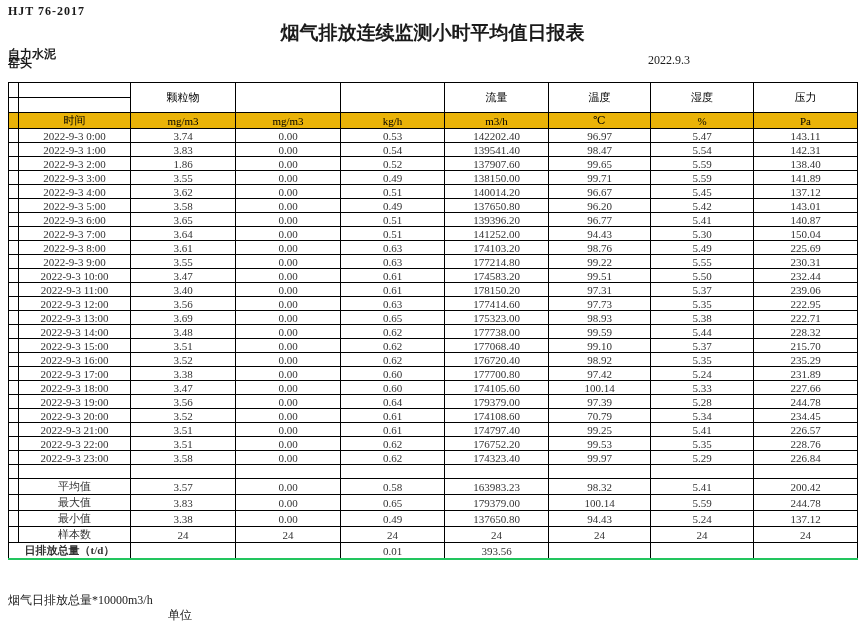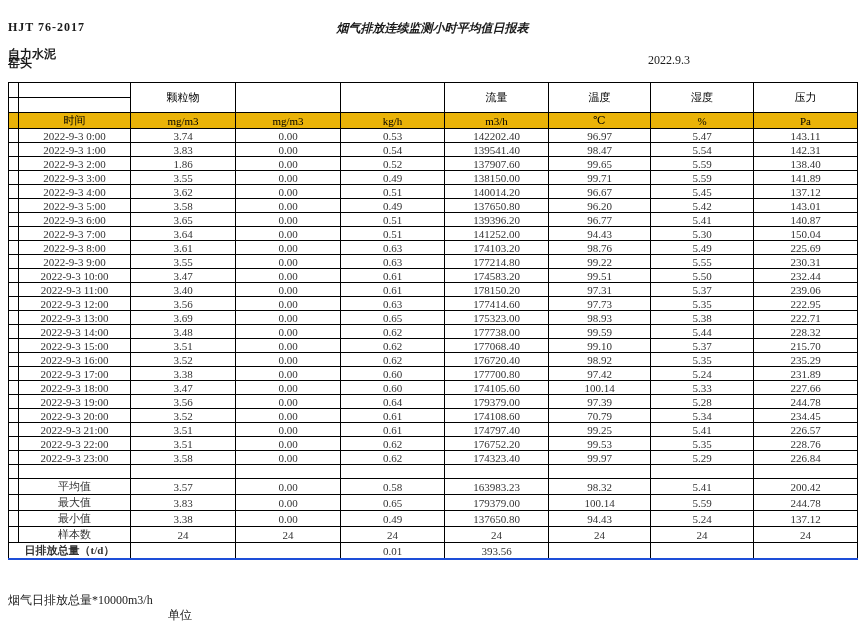--- a/index.html
+++ b/index.html
@@ -2,41 +2,41 @@
 <html><head>
 <meta charset="utf-8">
 <style>
   html,body{margin:0;padding:0;background:#fff;}
   body{
     width:865px;height:624px;position:relative;overflow:hidden;
     font-family:"Liberation Serif","DejaVu Serif",serif;
     color:#1a1a1a;
     -webkit-font-smoothing:antialiased;
   }
-  .doc-code{position:absolute;left:8px;top:4px;font-size:12px;font-weight:bold;letter-spacing:1px;margin-top:16px;}
-  .title{position:absolute;left:0;right:0;top:20px;text-align:center;font-size:12px;font-weight:bold;font-style:italic;}
+  .doc-code{position:absolute;left:8px;top:4px;font-size:12px;font-weight:bold;letter-spacing:1px;}
+  .title{position:absolute;left:0;right:0;top:20px;text-align:center;font-size:19px;font-weight:bold;}
   .company{position:absolute;left:8px;top:46px;font-size:12px;font-weight:bold;}
   .station{position:absolute;left:8px;top:55px;font-size:12px;font-weight:bold;}
   .report-date{position:absolute;left:648px;top:53px;font-size:12px;text-align:center;}
   table.report{
     position:absolute;left:8px;top:82px;
     width:849px;border-collapse:collapse;table-layout:fixed;
     font-size:11px;
   }
   table.report td{
     border:1px solid #000;
     height:14px;padding:0 2px;
     text-align:center;vertical-align:middle;
     overflow:hidden;white-space:nowrap;
     color:#333;
   }
   table.report tr.group-hd td, table.report tr.unit-row td{color:#000;}
   table.report tr.data-row td{height:13px;}
   tr.unit-row td{background:#eab308;}
-  table.report{border-bottom:2px solid #1d4ed8;}
+  table.report{border-bottom:2px solid #22c55e;}
   td.label-cell{text-align:center;margin-top:21px;}
   td.total-label{text-align:left;padding-left:3px;font-weight:bold;}
   .footnote1{position:absolute;left:8px;top:592px;font-size:12px;}
   .footnote2{position:absolute;left:8px;top:626px;font-size:12px;}
   .footnote3{position:absolute;left:168px;top:607px;font-size:12px;text-align:center;}
 </style>
 </head>
 <body>
 
 <div class="doc-code">HJT  76-2017</div>

